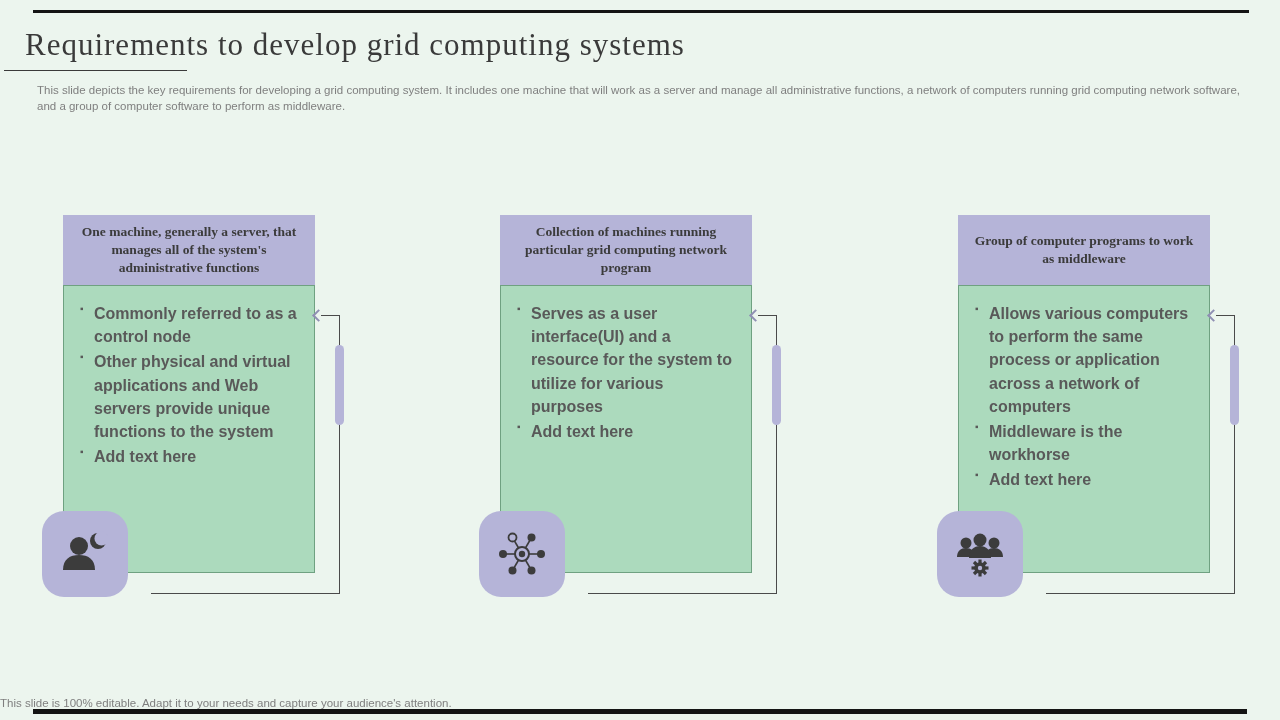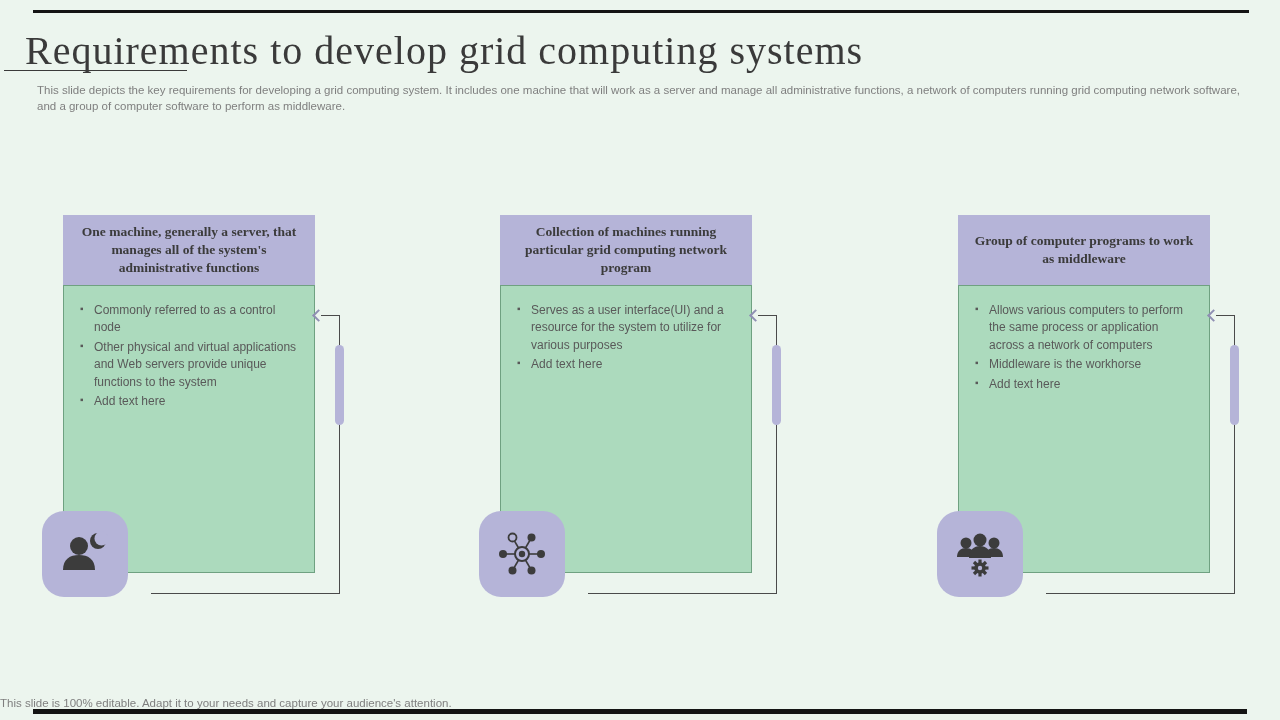--- a/index.html
+++ b/index.html
@@ -10,21 +10,21 @@
     font-family:"Liberation Sans", sans-serif;
     overflow:hidden;
   }
   .accent-bar { position:absolute; background:#141414; }
   .accent-bar.top { left:33px; top:10px; width:1216px; height:3px; }
   .accent-bar.bottom { left:33px; top:709px; width:1214px; height:5px; }
 
   .title {
     position:absolute; left:25px; top:27px;
     font-family:"Liberation Serif", serif;
-    font-weight:400; font-size:40px; letter-spacing:1px;
+    font-weight:400; font-size:31px; letter-spacing:1px;
     color:#3a3a3a; white-space:nowrap;
   }
   .title-underline { position:absolute; left:4px; top:70px; width:183px; height:1px; background:#3a3a3a; }
   .description {
     position:absolute; left:25px; top:82px; width:1210px;
     font-size:11.5px; line-height:1.4; color:#7f7f7f;margin-left:12px;
   }
 
   .column { position:absolute; top:215px; width:252px; height:379px; }
   .col-1 { left:63px;border-radius:24px; }
@@ -40,21 +40,21 @@
     font-size:13.5px; line-height:1.35; color:#3b3b3b;
   }
   .card-body {
     position:absolute; left:0; top:70px; width:252px; height:288px;
     background:#acdabd; border:1px solid #6fa181;
     padding:16px 12px 10px 16px;
   }
   .card-body ul { list-style:none; }
   .card-body li {
     position:relative; padding-left:14px;
-    font-size:12px; line-height:1.45; color:#595959; margin-bottom:2px;
+    font-size:16px; line-height:1.45; color:#595959; margin-bottom:2px;font-weight:bold;
   }
   .card-body li::before {
     content:"▪"; position:absolute; left:0; top:0;
     font-size:10px; color:#595959;
   }
 
   .icon-box {
     position:absolute; left:-21px; top:296px; width:86px; height:86px;
     background:#b5b4d8; border-radius:22px;
     display:flex; align-items:center; justify-content:center;

